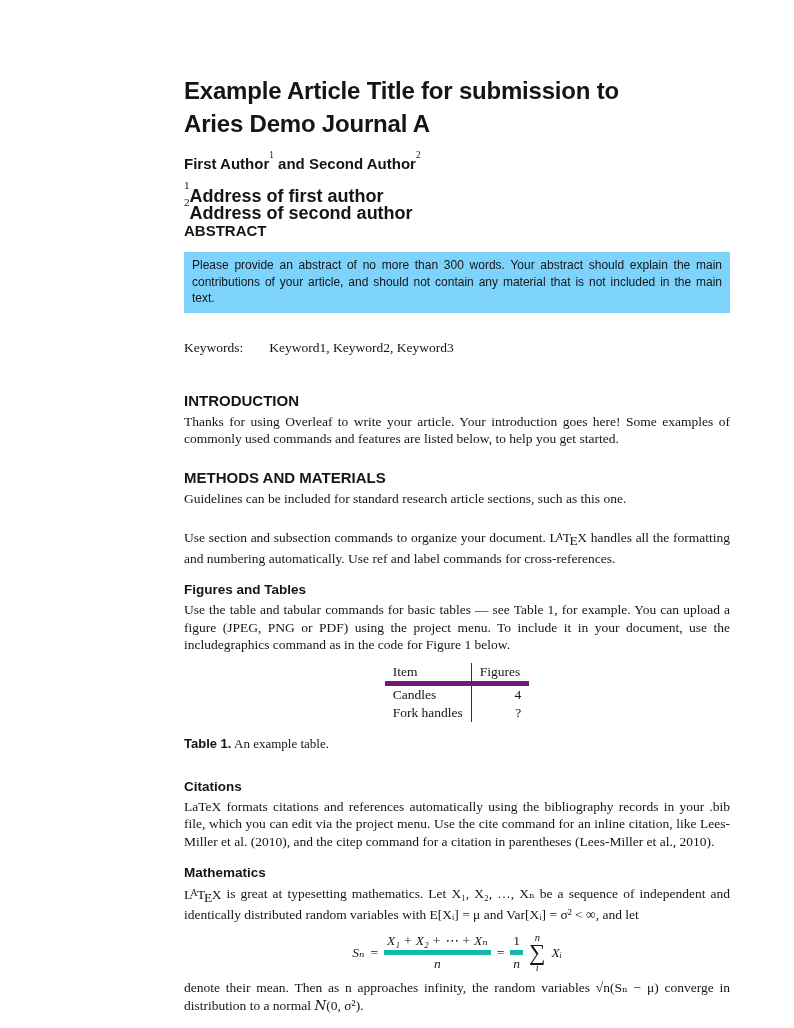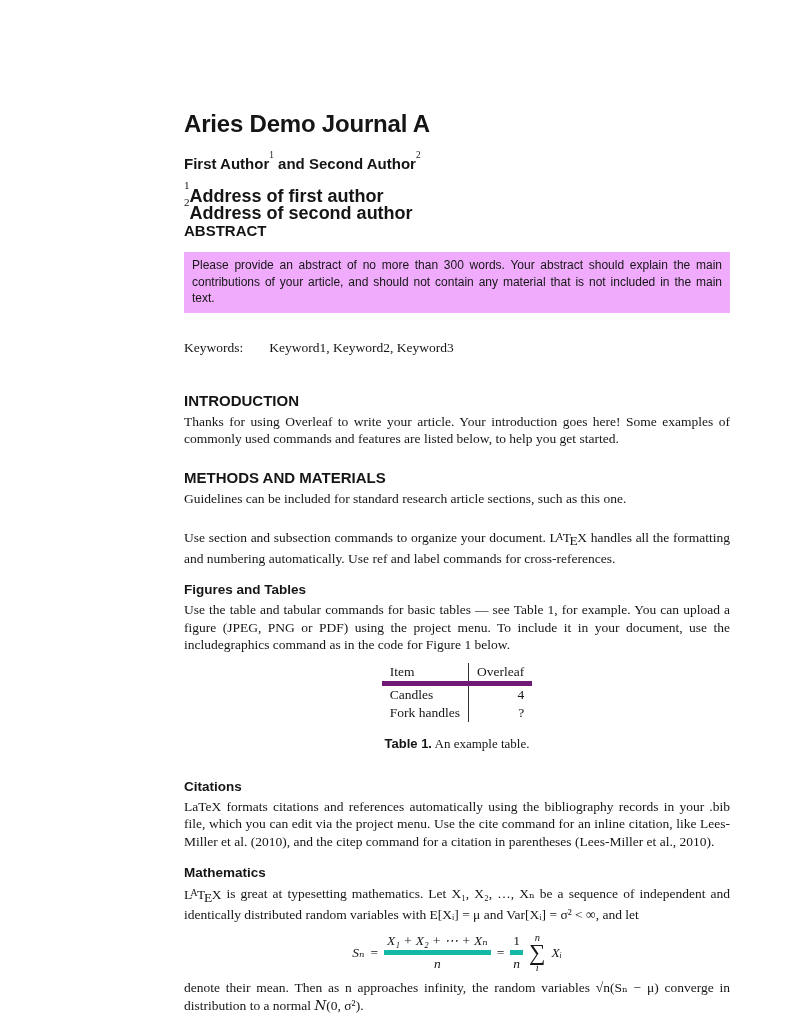--- a/index.html
+++ b/index.html
@@ -73,21 +73,21 @@
   .table-wrap { margin-top: 9px; }
   table.example {
     margin: 0 auto; border-collapse: collapse;
     font-size: 13.5px;
   }
   table.example th, table.example td { padding: 1px 8px; font-weight: normal; }
   table.example th { text-align: left; }
   table.example .col-qty { border-left: 1px solid #333; min-width: 58px; }
   table.example thead th { border-bottom: 5px solid #701a75; }
   table.example td.col-qty { text-align: right; }
-  .table-caption { text-align: center; margin-top: 14px; font-size: 13px; }
+  .table-caption { text-align: left; margin-top: 14px; font-size: 13px; }
   .table-caption .cap-label {
     font-family: "Liberation Sans", "DejaVu Sans", sans-serif;
     font-weight: bold;
   }
 
   .sec-citations { margin-top: 27px; }
   .sec-math { margin-top: 15px; }
 
   
   .formula {
@@ -103,35 +103,35 @@
   .closing { margin-top: 6px; }
   .script-n { font-style: italic; font-family: "DejaVu Serif", serif; }
 </style>
 </head>
 <body>
 
 <div class="page">
   <div class="content">
 
     <h1 class="article-title">
-      <br>
+      <span>Example Article Title for submission to</span><br>
       <span>Aries Demo Journal A</span>
     </h1>
 
     <div class="authors">
       <span>First Author</span><sup>1</sup><span> and </span><span>Second Author</span><sup>2</sup>
     </div>
 
     <div class="affils">
       <div class="affil"><sup>1</sup><span>Address of first author</span></div>
       <div class="affil"><sup>2</sup><span>Address of second author</span></div>
     </div>
 
     <h2 class="sec abstract-head">ABSTRACT</h2>
-    <div class="abstract-box" style="background-color: #f0abfc;">
+    <div class="abstract-box" style="background-color: #7dd3fc;">
       <span>Please provide an abstract of no more than 300 words. Your abstract should explain the main contributions of your article, and should not contain any material that is not included in the main text.</span>
     </div>
 
     <div class="keywords">
       <span>Keywords:</span><span class="kw-text">Keyword1, Keyword2, Keyword3</span>
     </div>
 
     <div class="sec-intro">
       <h2 class="sec">INTRODUCTION</h2>
       <p class="para">Thanks for using Overleaf to write your article. Your introduction goes here! Some examples of commonly used commands and features are listed below, to help you get started.</p>
@@ -149,21 +149,21 @@
     <div class="subsec-wrap">
       <h3 class="subsec">Figures and Tables</h3>
       <p class="para">Use the table and tabular commands for basic tables — see Table 1, for example. You can upload a figure (JPEG, PNG or PDF) using the project menu. To include it in your document, use the includegraphics command as in the code for Figure 1 below.</p>
     </div>
 
     <div class="table-wrap">
       <table class="example">
         <thead>
           <tr>
             <th>Item</th>
-            <th class="col-qty">Overleaf</th>
+            <th class="col-qty">Figures</th>
           </tr>
         </thead>
         <tbody>
           <tr>
             <td>Candles</td>
             <td class="col-qty">4</td>
           </tr>
           <tr>
             <td>Fork handles</td>
             <td class="col-qty">?</td>

